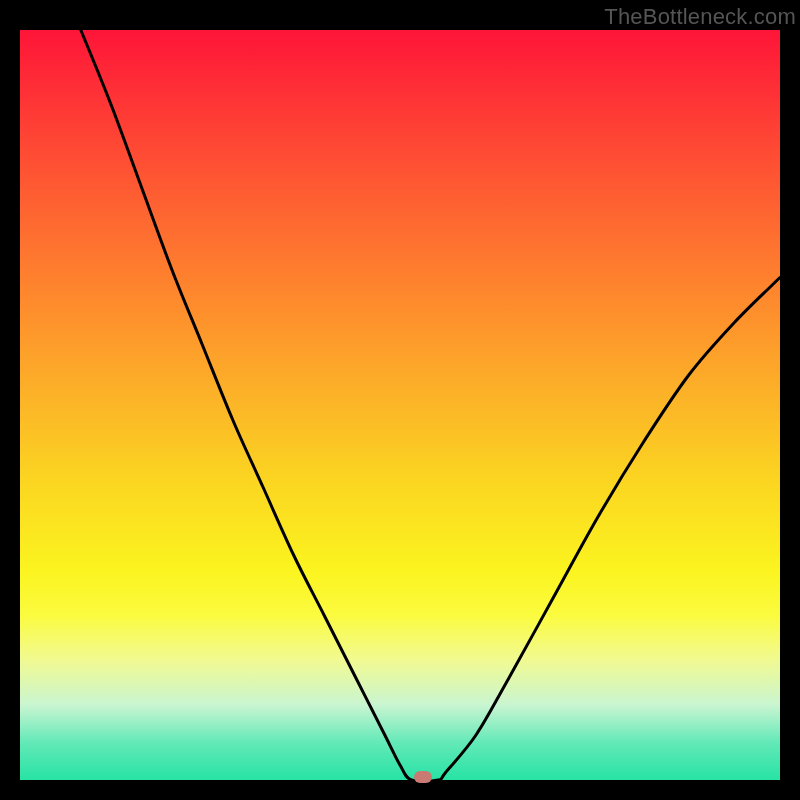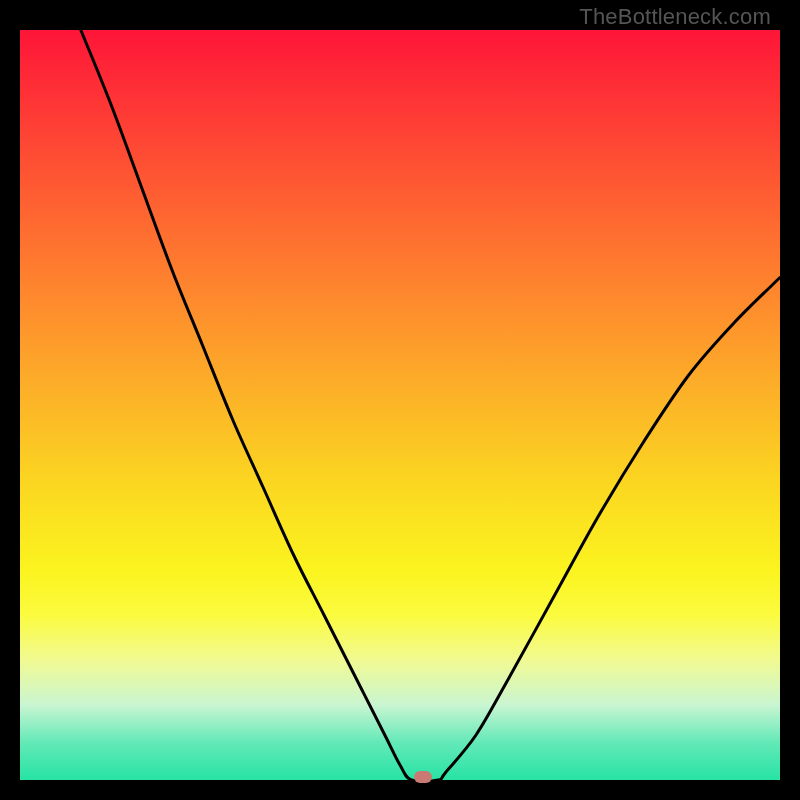--- a/index.html
+++ b/index.html
@@ -13,21 +13,21 @@
   }
   .frame {
     position: relative;
     width: 800px;
     height: 800px;
     background: #000;
   }
   .watermark {
     position: absolute;
     top: 4px;
-    right: 29px;
+    right: 4px;
     color: #555;
     font-size: 22px;
     font-weight: 500;
     letter-spacing: 0.2px;
     user-select: none;
   }
   .plot-area {
     position: absolute;
     left: 20px;
     top: 30px;

